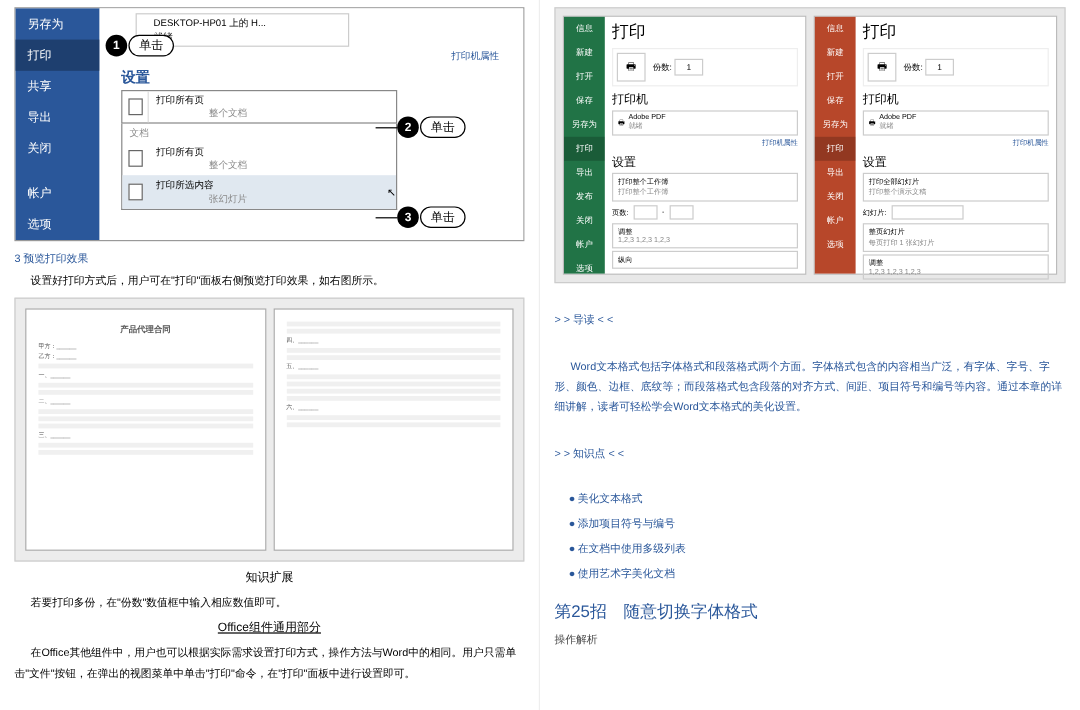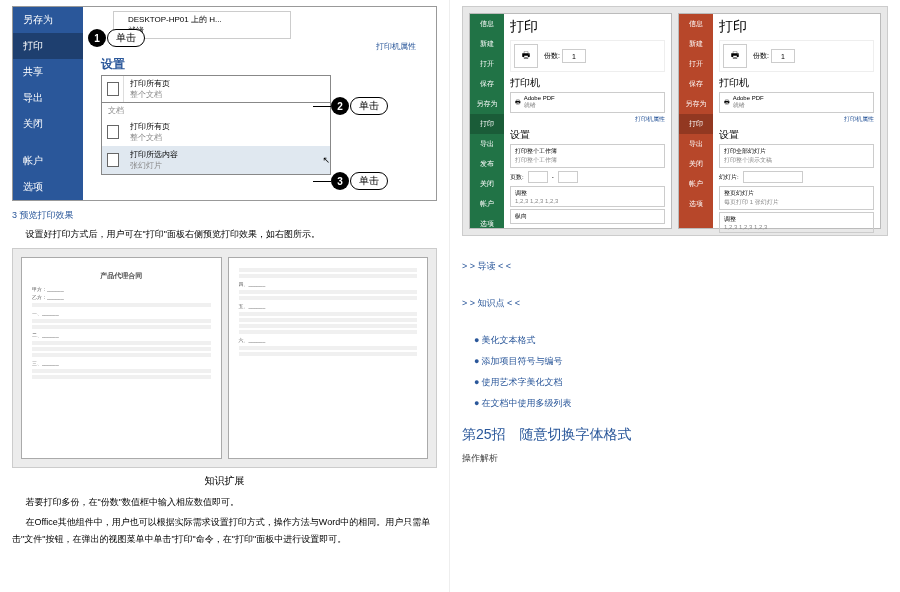--- a/index.html
+++ b/index.html
@@ -14,21 +14,21 @@
   .sidebar-item.active { background: #1e3f6f; }
   .sidebar-spacer { flex: 1; }
   .main-panel { flex: 1; background: #fff; padding: 4px 10px; position: relative; }
   .printer-row { display: flex; align-items: center; margin-bottom: 2px; }
   .printer-select { border: 1px solid #ccc; width: 178px; padding: 2px 14px; font-size: 8px; margin-left: 20px; }
   .printer-props { text-align: right; color: #2a579a; font-size: 8px; margin: 2px 10px 4px 0; }
   .settings-label { color: #2a579a; font-size: 12px; margin: 4px 0 2px 8px; font-weight: bold; }
   .dropdown-box { display: flex; align-items: center; border: 1px solid #888; margin-left: 8px; width: 230px; position: relative; }
   .dd-icon { width: 22px; height: 26px; display: flex; align-items: center; justify-content: center; border-right: 1px solid #ddd; }
   .dd-text { flex: 1; padding: 2px 6px; font-size: 8px; }
-  .dd-text .sub { color: #888; }
+  .dd-text .sub { color: #888; margin-left: 44px; }
   .dropdown-list { border: 1px solid #888; border-top: none; margin-left: 8px; width: 230px; background: #fff; }
   .dd-section { color: #888; padding: 2px 6px; font-size: 8px; }
   .dd-item { display: flex; align-items: center; padding: 1px 0; }
   .dd-item.hover { background: #e0e8f0; }
   .dd-item .dd-icon { border-right: none; }
   .callout { position: absolute; display: flex; align-items: center; }
   .callout-circle { width: 18px; height: 18px; border-radius: 50%; background: #000; color: #fff; display: flex; align-items: center; justify-content: center; font-size: 10px; font-weight: bold; }
   .callout-label { background: #fff; border: 1px solid #000; border-radius: 10px; padding: 1px 8px; font-size: 10px; margin-left: 1px; }
   .callout-line { height: 1px; background: #000; }
   .page-icon { width: 12px; height: 14px; border: 1px solid #666; background: #fff; position: relative; }
@@ -178,20 +178,21 @@
         <div class="pv-line"></div>
         <div class="pv-line"></div>
       <div>六、______</div>
         <div class="pv-line"></div>
         <div class="pv-line"></div>
     </div>
   </div>
 
   <div class="center-heading">知识扩展</div>
   <div class="body-text">若要打印多份，在"份数"数值框中输入相应数值即可。</div>
+  <div class="center-heading underline">Office组件通用部分</div>
   <div class="body-text">在Office其他组件中，用户也可以根据实际需求设置打印方式，操作方法与Word中的相同。用户只需单击"文件"按钮，在弹出的视图菜单中单击"打印"命令，在"打印"面板中进行设置即可。</div>
 </div>
 
 <div class="page right">
   <div class="app-thumbs">
 
     <div class="app-ui">
       <div class="app-sidebar green">
         <div class="app-side-item">信息</div>
         <div class="app-side-item">新建</div>
@@ -299,20 +300,21 @@
             <div>
               <div>调整</div>
               <div class="sub">1,2,3  1,2,3  1,2,3</div>
             </div>
           </div>
       </div>
     </div>
   </div>
 
   <div class="nav-text">&gt; &gt; 导读 &lt; &lt;</div>
+  <div class="intro-text">Word文本格式包括字体格式和段落格式两个方面。字体格式包含的内容相当广泛，有字体、字号、字形、颜色、边框、底纹等；而段落格式包含段落的对齐方式、间距、项目符号和编号等内容。通过本章的详细讲解，读者可轻松学会Word文本格式的美化设置。</div>
   <div class="nav-text">&gt; &gt; 知识点 &lt; &lt;</div>
   <div class="bullet-link">美化文本格式</div>
   <div class="bullet-link">添加项目符号与编号</div>
+  <div class="bullet-link">在文档中使用多级列表</div>
   <div class="bullet-link">使用艺术字美化文档</div>
-  <div class="bullet-link">在文档中使用多级列表</div>
   <div class="trick-title">第25招　随意切换字体格式</div>
   <div class="sub-label">操作解析</div>
 </div>
 
 </body></html>

